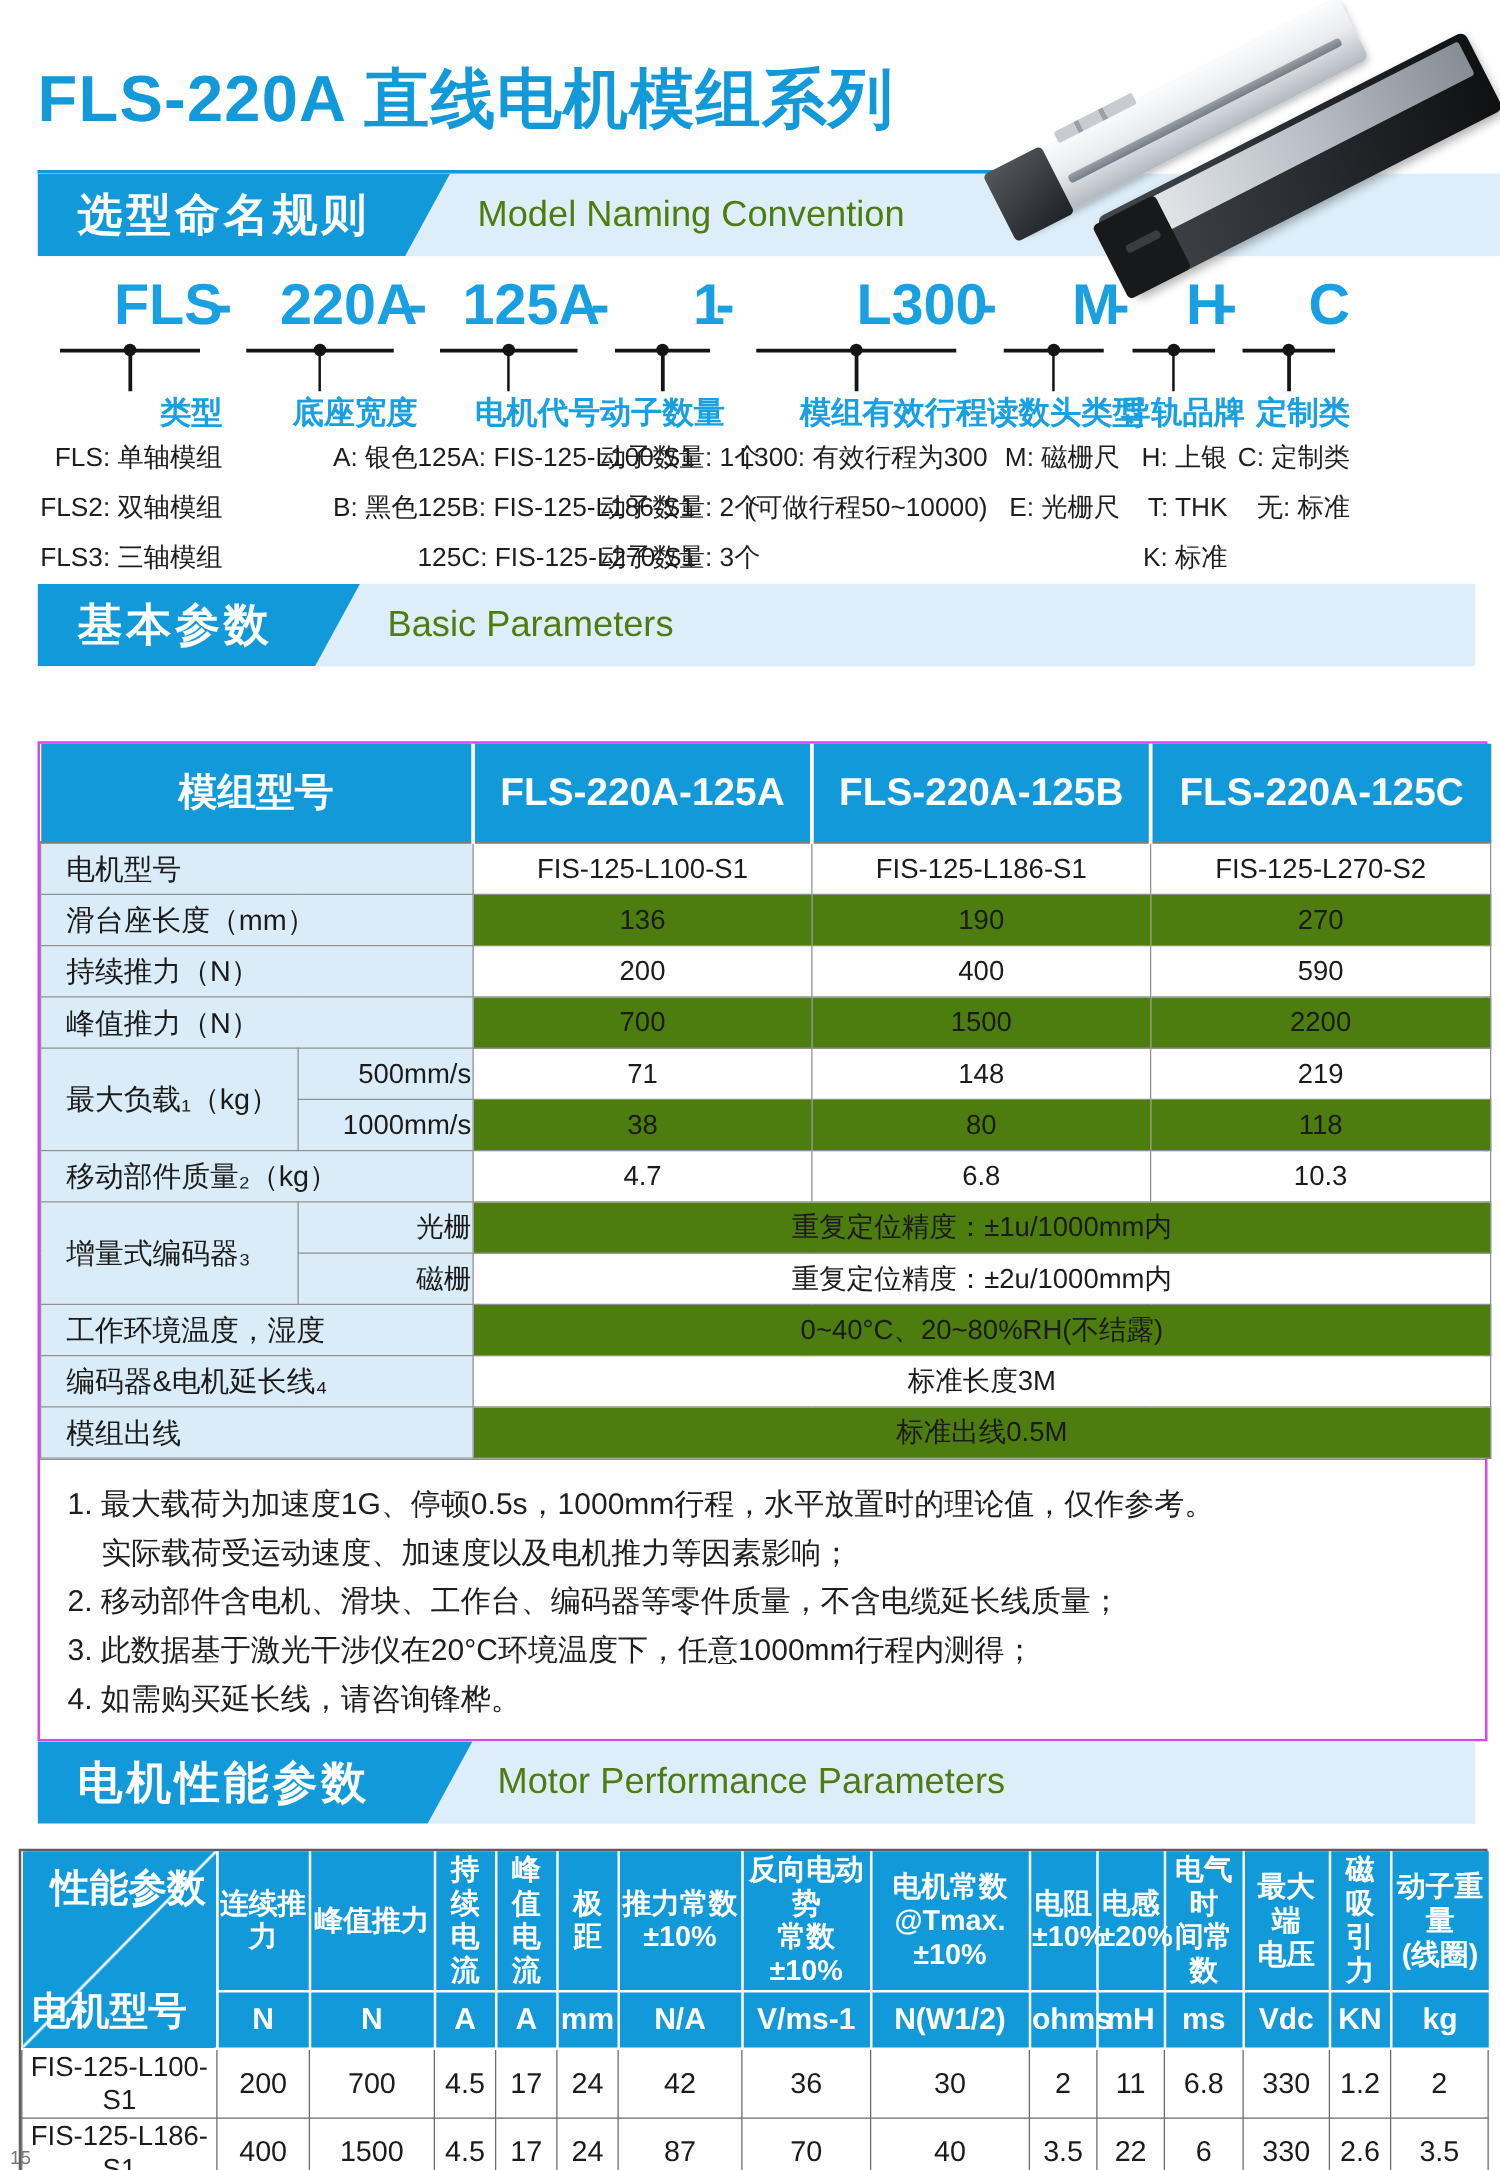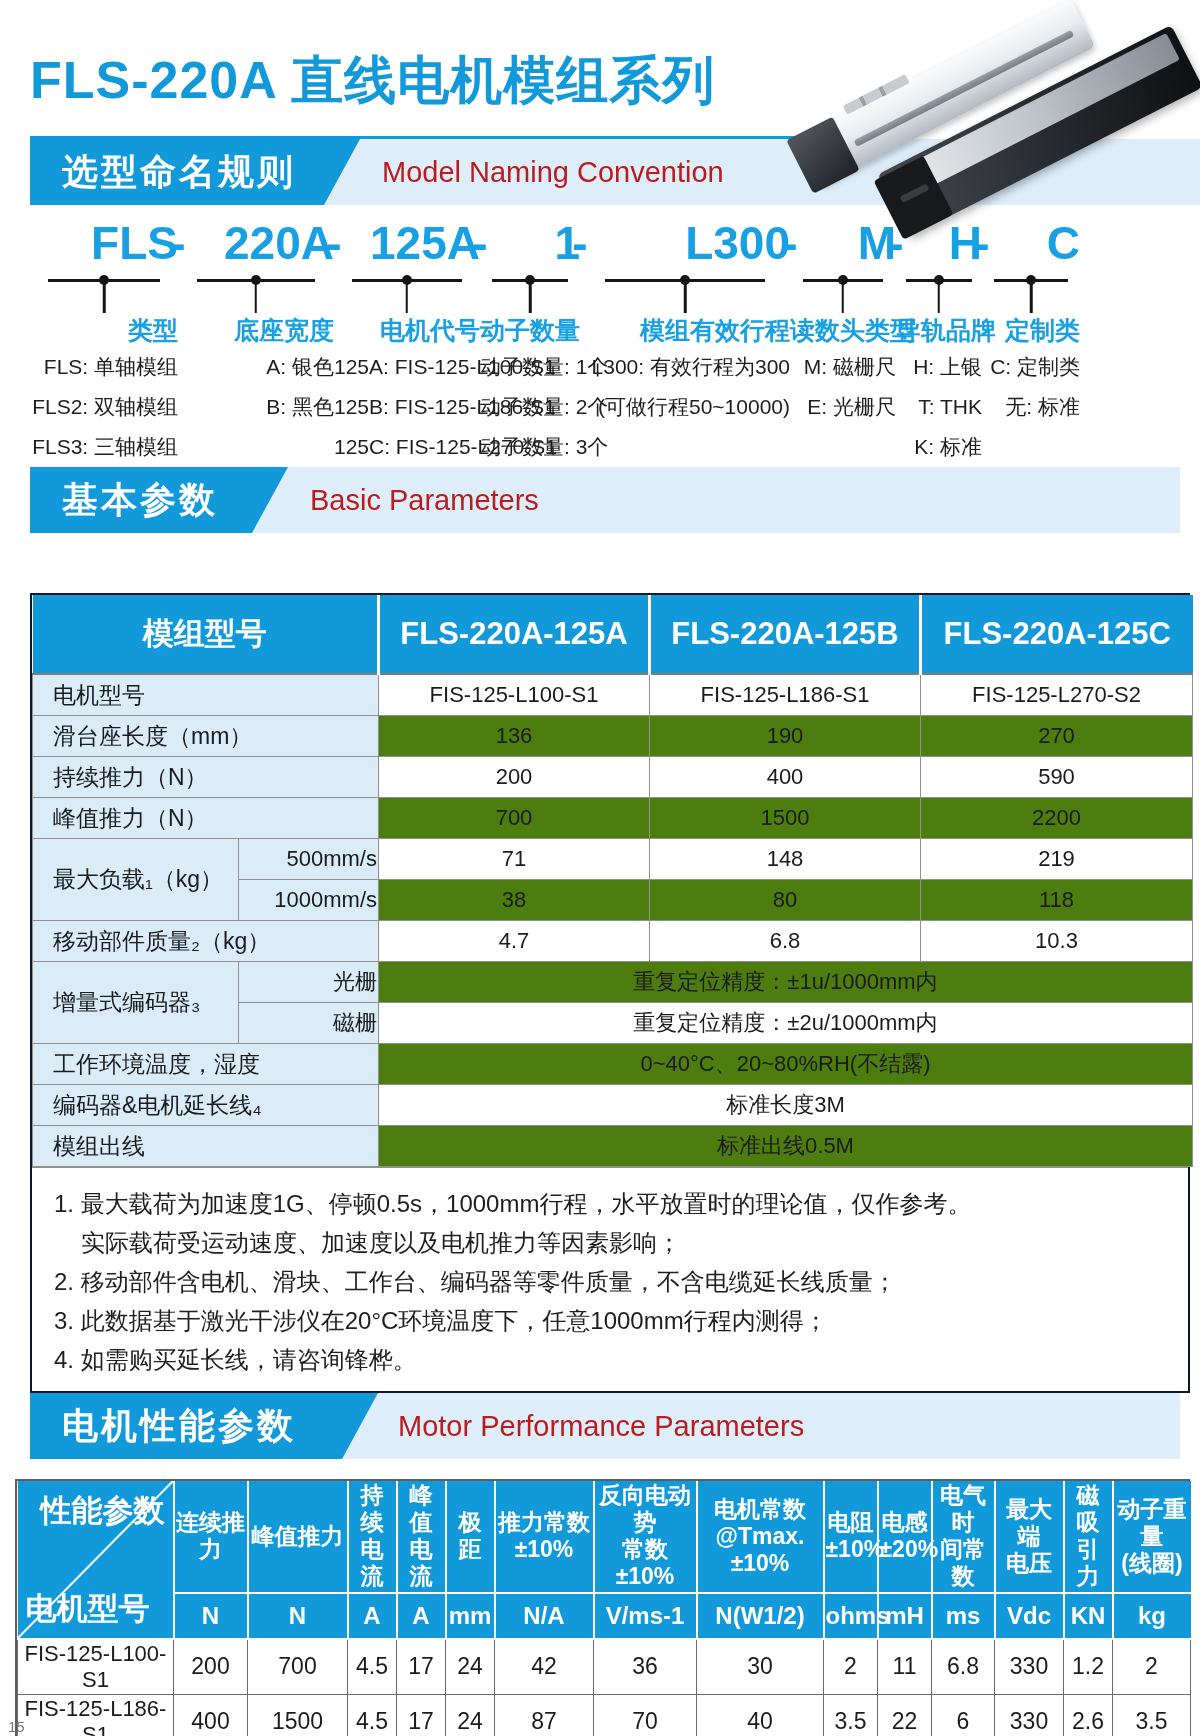--- a/index.html
+++ b/index.html
@@ -35,21 +35,21 @@
 
   
   .banner{position:relative;height:66px;margin-left:30px;background:#ddeefa;}
   .banner.b1{margin-right:0;}
   .banner.b2,.banner.b3{margin-right:20px;}
   .chip{position:absolute;left:0;top:0;bottom:0;display:flex;align-items:center;
         background:#1199d9;color:#fff;font-weight:bold;font-size:36px;letter-spacing:3px;
         padding-left:32px;box-sizing:border-box;
         clip-path:polygon(0 0,100% 0,calc(100% - 36px) 100%,0 100%);}
   .b1 .chip{width:330px;} .b2 .chip{width:258px;} .b3 .chip{width:348px;}
-  .banner-en{position:absolute;top:50%;transform:translateY(-50%);font-size:29px;color:#b91c1c;}
+  .banner-en{position:absolute;top:50%;transform:translateY(-50%);font-size:29px;color:#4d7c0f;}
   .b1 .banner-en{left:352px;} .b2 .banner-en{left:280px;} .b3 .banner-en{left:368px;}
 
   
   .naming{display:flex;margin:8px 0 0 30px;width:1050px;}
   .nm-col{position:relative;flex:0 0 auto;text-align:right;}
   .nm-col:nth-child(1){width:148px}.nm-col:nth-child(2){width:156px}
   .nm-col:nth-child(3){width:146px}.nm-col:nth-child(4){width:100px}
   .nm-col:nth-child(5){width:210px}.nm-col:nth-child(6){width:106px}
   .nm-col:nth-child(7){width:86px}.nm-col:nth-child(8){width:98px}
   .nm-code{font-size:46px;line-height:60px;font-weight:bold;color:#18a0e2;}
@@ -57,21 +57,21 @@
            font-size:46px;line-height:60px;font-weight:bold;color:#18a0e2;}
   .nm-conn{position:relative;height:40px;width:76%;margin:0 auto;}
   .nm-conn i{display:block;position:absolute;background:#141414;}
   .nm-conn .h{top:6px;left:0;right:0;height:2.5px;}
   .nm-conn .dot{top:2px;left:50%;transform:translateX(-50%);width:10px;height:10px;border-radius:50%;}
   .nm-conn .v{top:7px;bottom:0;left:50%;transform:translateX(-50%);width:2.5px;}
   .nm-label{font-size:25px;line-height:34px;font-weight:bold;color:#18a0e2;white-space:nowrap;}
   .nm-item{font-size:21px;line-height:40px;color:#1e1e1e;white-space:nowrap;}
 
   
-  .t1-wrap{margin:60px 10px 0 30px;border:2px solid #0f172a;}
+  .t1-wrap{margin:60px 10px 0 30px;border:2px solid #d946ef;}
   table{border-collapse:collapse;width:100%;table-layout:fixed;}
   .t1 th{background:#1199d9;color:#fff;font-size:31px;font-weight:bold;height:76px;
          border-right:3px solid #fff;border-bottom:2.5px solid #7d7d7d;}
   .t1 th:last-child{border-right:none;}
   .t1 td{border:1.5px solid #909090;height:38px;font-size:22px;text-align:center;background:#fff;}
   .t1 td.lab{background:#d9ecf8;text-align:left;padding-left:20px;font-size:23px;}
   .t1 td.sub{background:#d9ecf8;text-align:right;padding-left:14px;}
   .t1 tr.g td:not(.lab):not(.sub){background:#4d7c0f;}
   .t1-notes{border-top:1.5px solid #909090;padding:16px 20px 12px 22px;background:#fff;}
   .note-line{font-size:24px;line-height:39px;color:#1e1e1e;}

